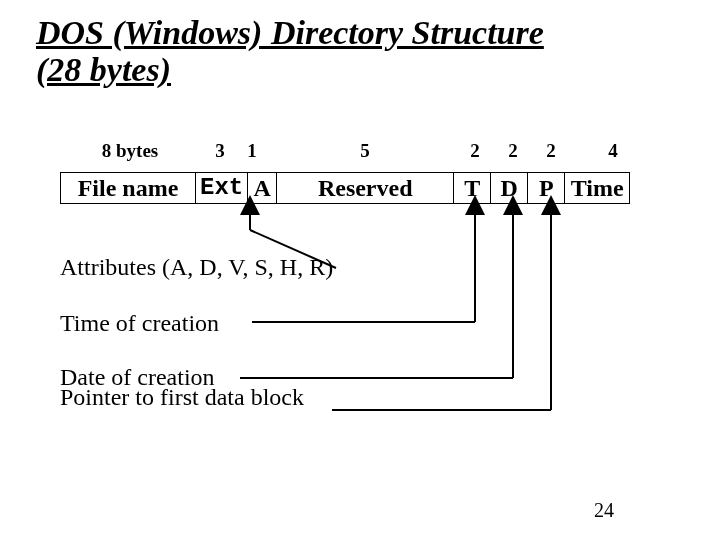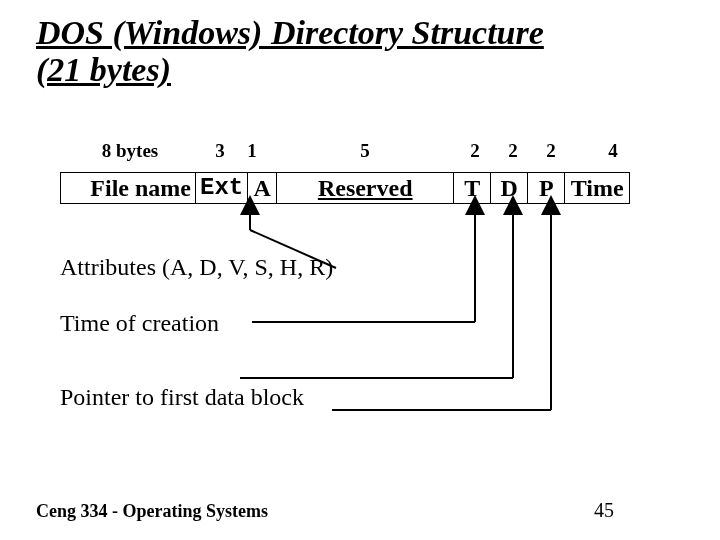--- a/index.html
+++ b/index.html
@@ -70,49 +70,50 @@
     pointer-events: none;
   }
 </style>
 </head>
 <body>
 
 <div class="slide">
 
   <div class="title">
     <span>DOS (Windows) Directory Structure</span><br>
-    <span>(21 bytes)</span>
+    <span>(28 bytes)</span>
   </div>
 
   <div class="bl" style="left:70px;  width:120px;">8 bytes</div>
   <div class="bl" style="left:200px; width:40px;">3</div>
   <div class="bl" style="left:240px; width:24px;">1</div>
   <div class="bl" style="left:290px; width:150px;">5</div>
   <div class="bl" style="left:460px; width:30px;">2</div>
   <div class="bl" style="left:498px; width:30px;">2</div>
   <div class="bl" style="left:536px; width:30px;">2</div>
   <div class="bl" style="left:588px; width:50px;">4</div>
 
   <table class="table" style="left:60px;">
     <tbody>
         <tr>
-      <td style="width:126px;text-align:right;">File name</td>
+      <td style="width:126px;">File name</td>
       <td style="width:42px;font-family:Liberation Mono, monospace;">Ext</td>
       <td style="width:20px;">A</td>
-      <td style="width:168px;text-decoration:underline;">Reserved</td>
+      <td style="width:168px;">Reserved</td>
       <td style="width:28px;">T</td>
       <td style="width:28px;">D</td>
       <td style="width:28px;">P</td>
       <td style="width:56px;">Time</td>
     </tr>
   </tbody>
     </table>
 
   <div class="lbl" style="left:60px; top:254px;">Attributes (A, D, V, S, H, R)</div>
   <div class="lbl" style="left:60px; top:310px;">Time of creation</div>
+  <div class="lbl" style="left:60px; top:364px;">Date of creation</div>
   <div class="lbl" style="left:60px; top:384px;text-align:right;">Pointer to first data block</div>
 
   <svg class="overlay">
 
     <defs>
       <marker id="arrow" markerWidth="10" markerHeight="10" refX="5" refY="5" orient="auto-start-reverse">
         <path d="M0,0 L10,5 L0,10 z" fill="#000"></path>
       </marker>
     </defs>
 
@@ -122,16 +123,15 @@
     <line x1="475" y1="205" x2="475" y2="322" stroke="#000" stroke-width="2" marker-start="url(#arrow)"></line>
     <line x1="475" y1="322" x2="252" y2="322" stroke="#000" stroke-width="2"></line>
 
     <line x1="513" y1="205" x2="513" y2="378" stroke="#000" stroke-width="2" marker-start="url(#arrow)"></line>
     <line x1="513" y1="378" x2="240" y2="378" stroke="#000" stroke-width="2"></line>
 
     <line x1="551" y1="205" x2="551" y2="410" stroke="#000" stroke-width="2" marker-start="url(#arrow)"></line>
     <line x1="551" y1="410" x2="332" y2="410" stroke="#000" stroke-width="2"></line>
   </svg>
 
-  <div class="footer-left">Ceng 334 - Operating Systems</div>
-  <div class="footer-right">45</div>
+  <div class="footer-right">24</div>
 
 </div>
 
 </body></html>

